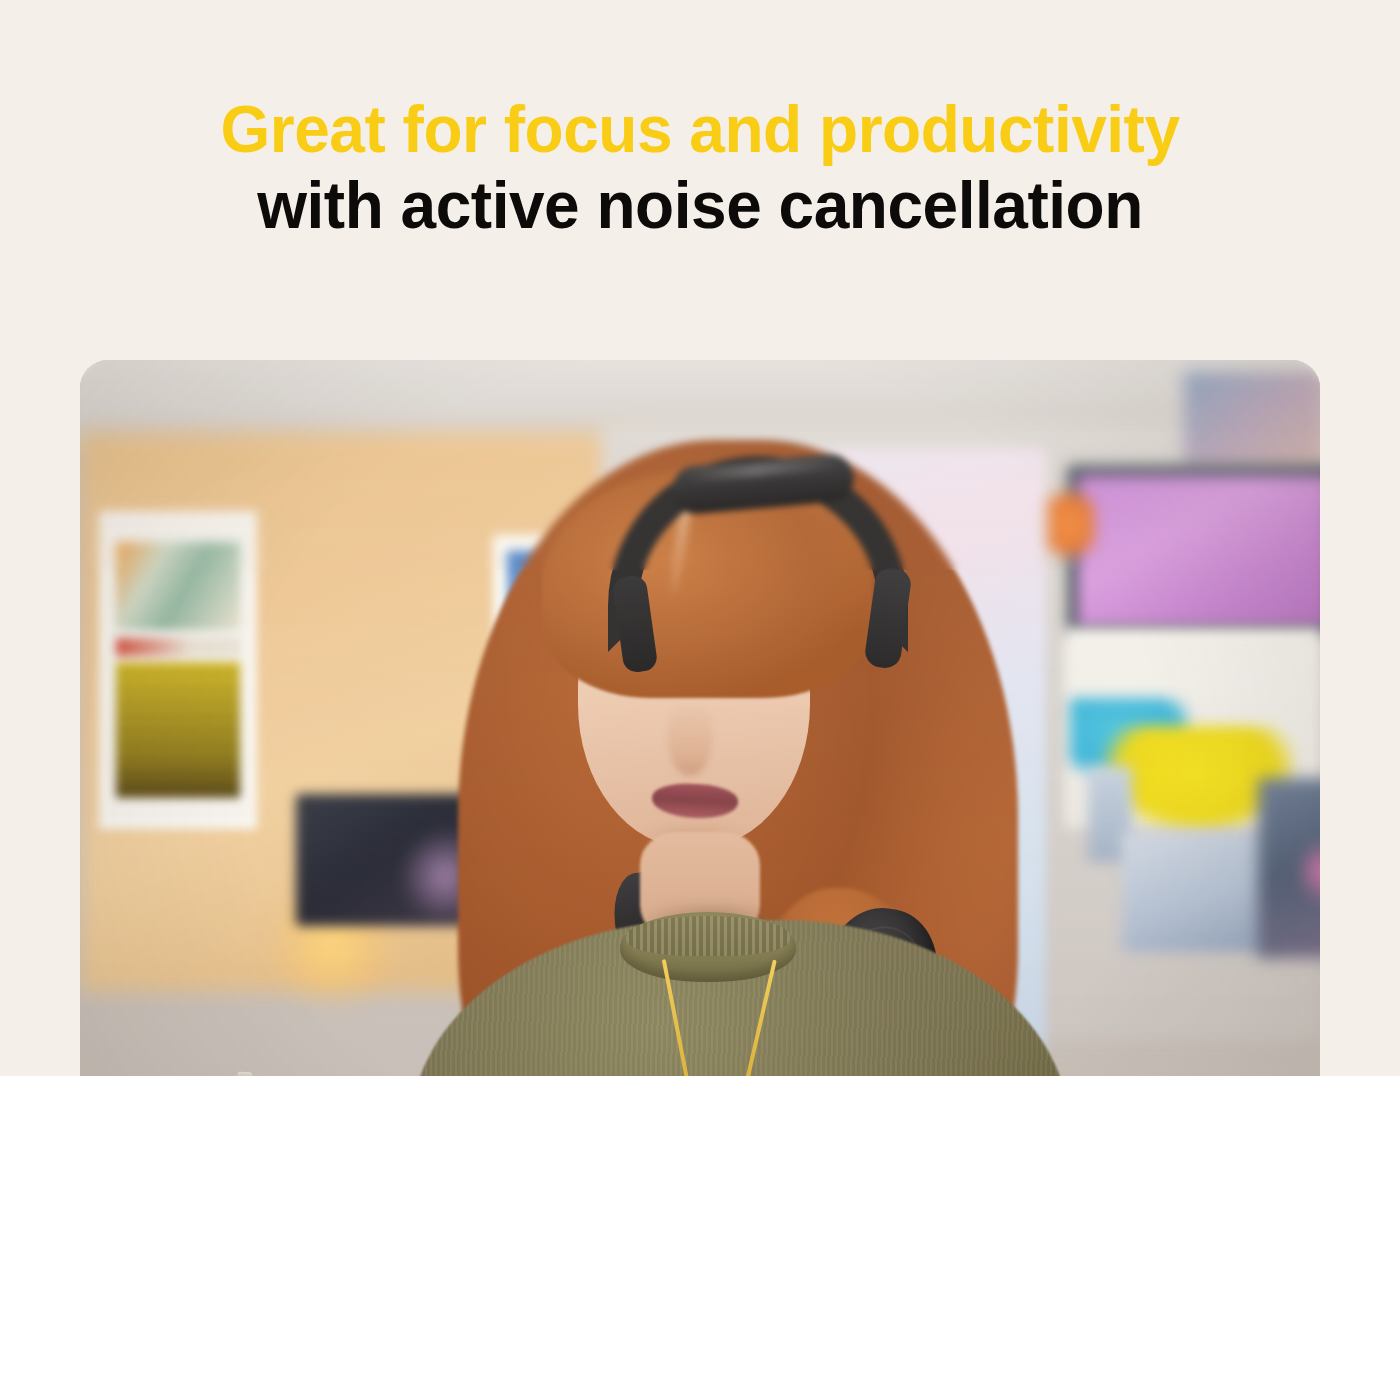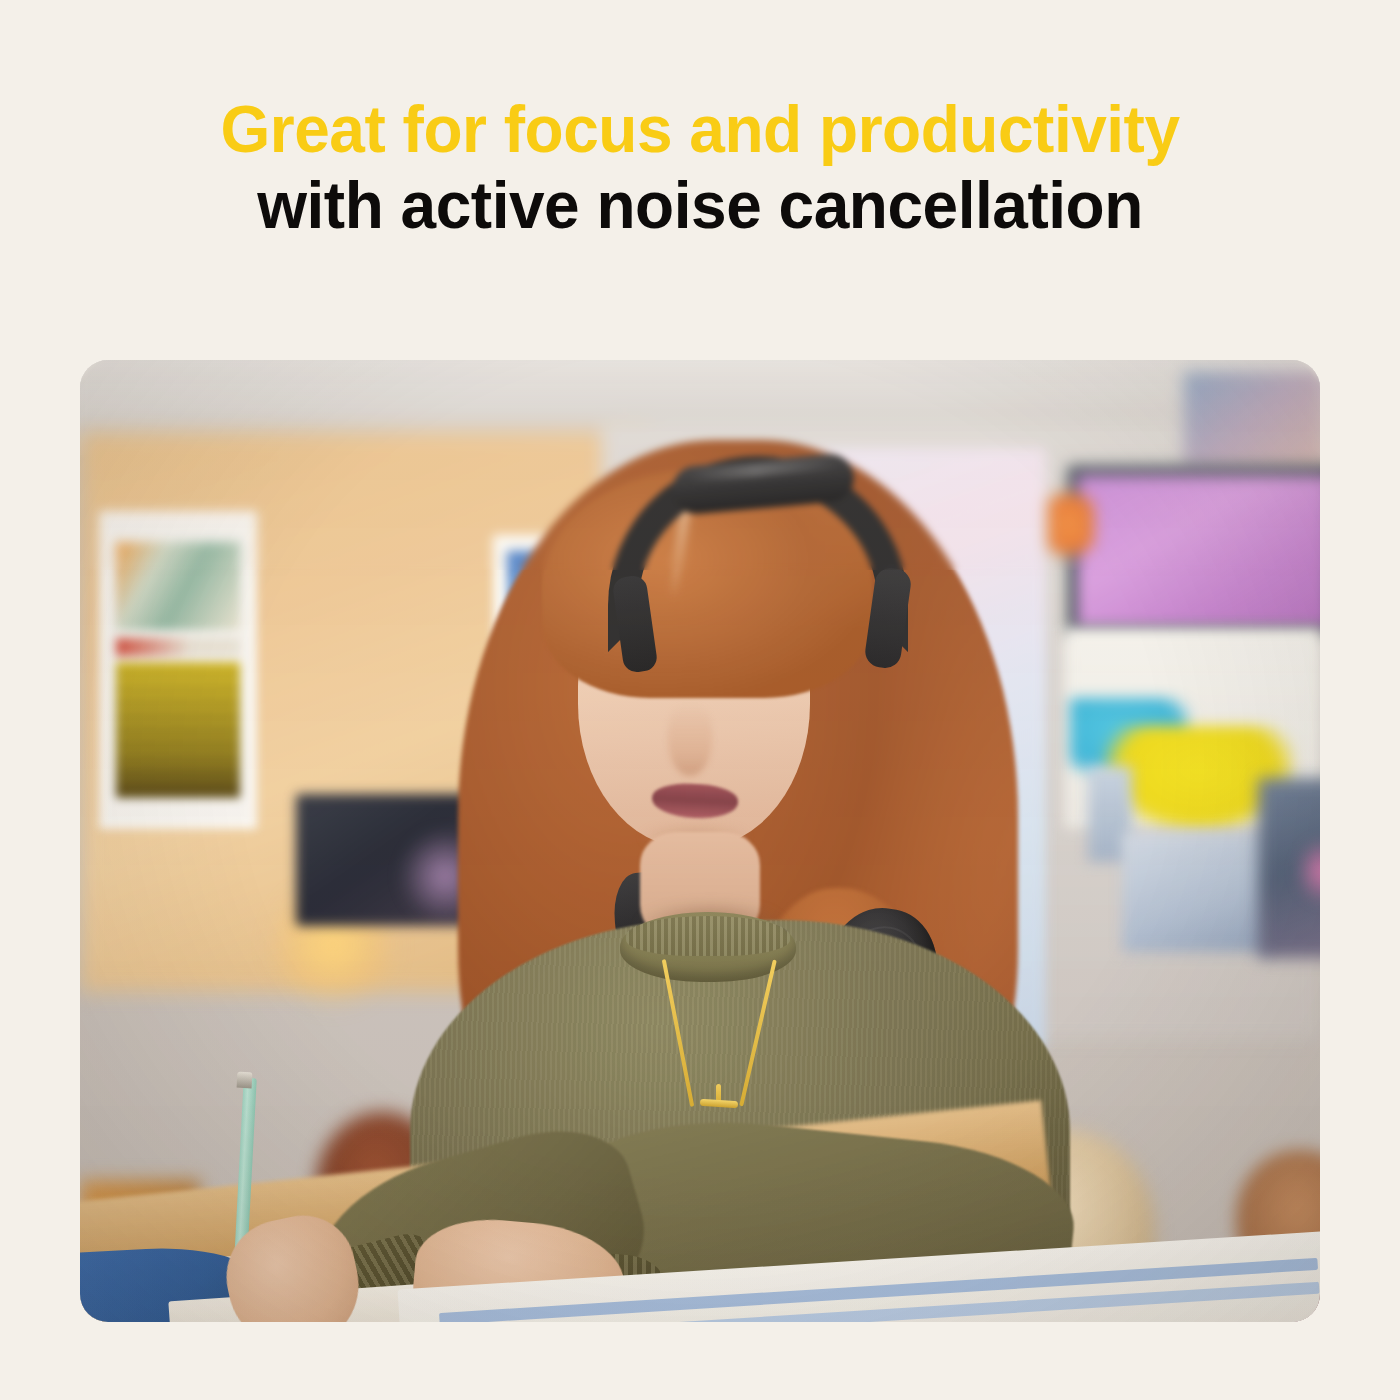--- a/index.html
+++ b/index.html
@@ -5,21 +5,21 @@
   html, body {
     margin: 0; padding: 0;
   }
   body {
     width: 1400px; height: 1400px;
     overflow: hidden;
     font-family: "Liberation Sans", sans-serif;
   }
   .page {
     position: relative;
-    width: 1400px; height: 1400px;
+    width: 1400px; height: 1076px;
     background: #F4F0E9;
     overflow: hidden;
   }
 
   
   .headline {
     position: absolute;
     left: 0; top: 96px;
     width: 1400px;
     text-align: center;

